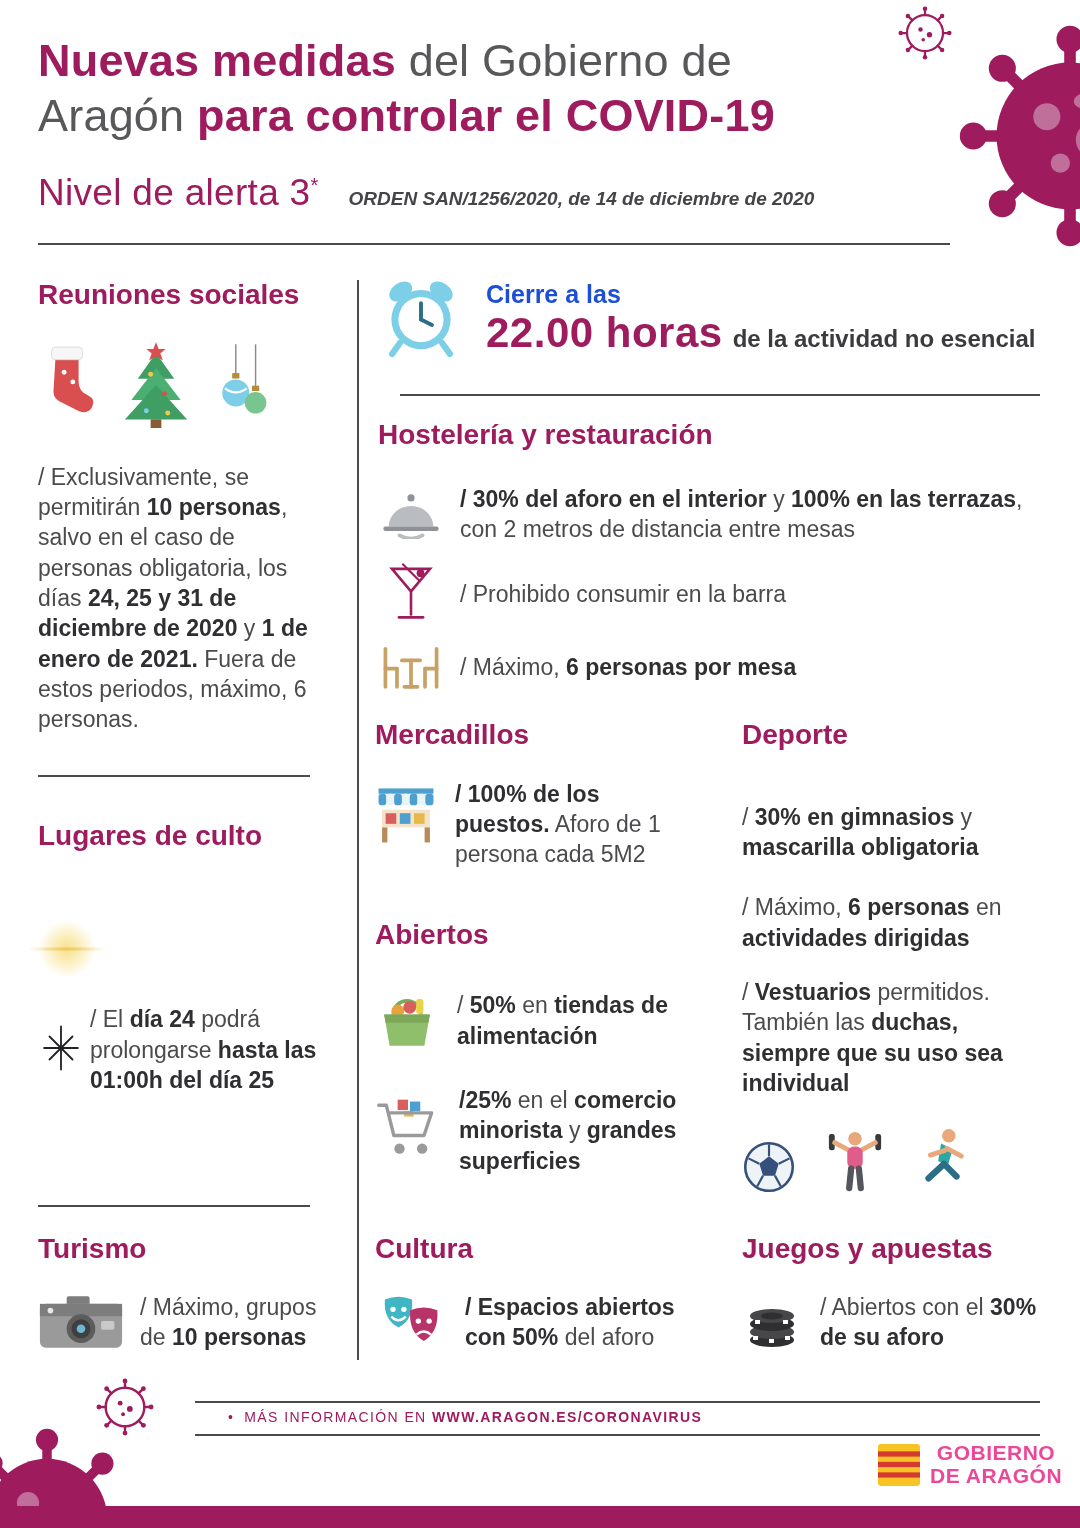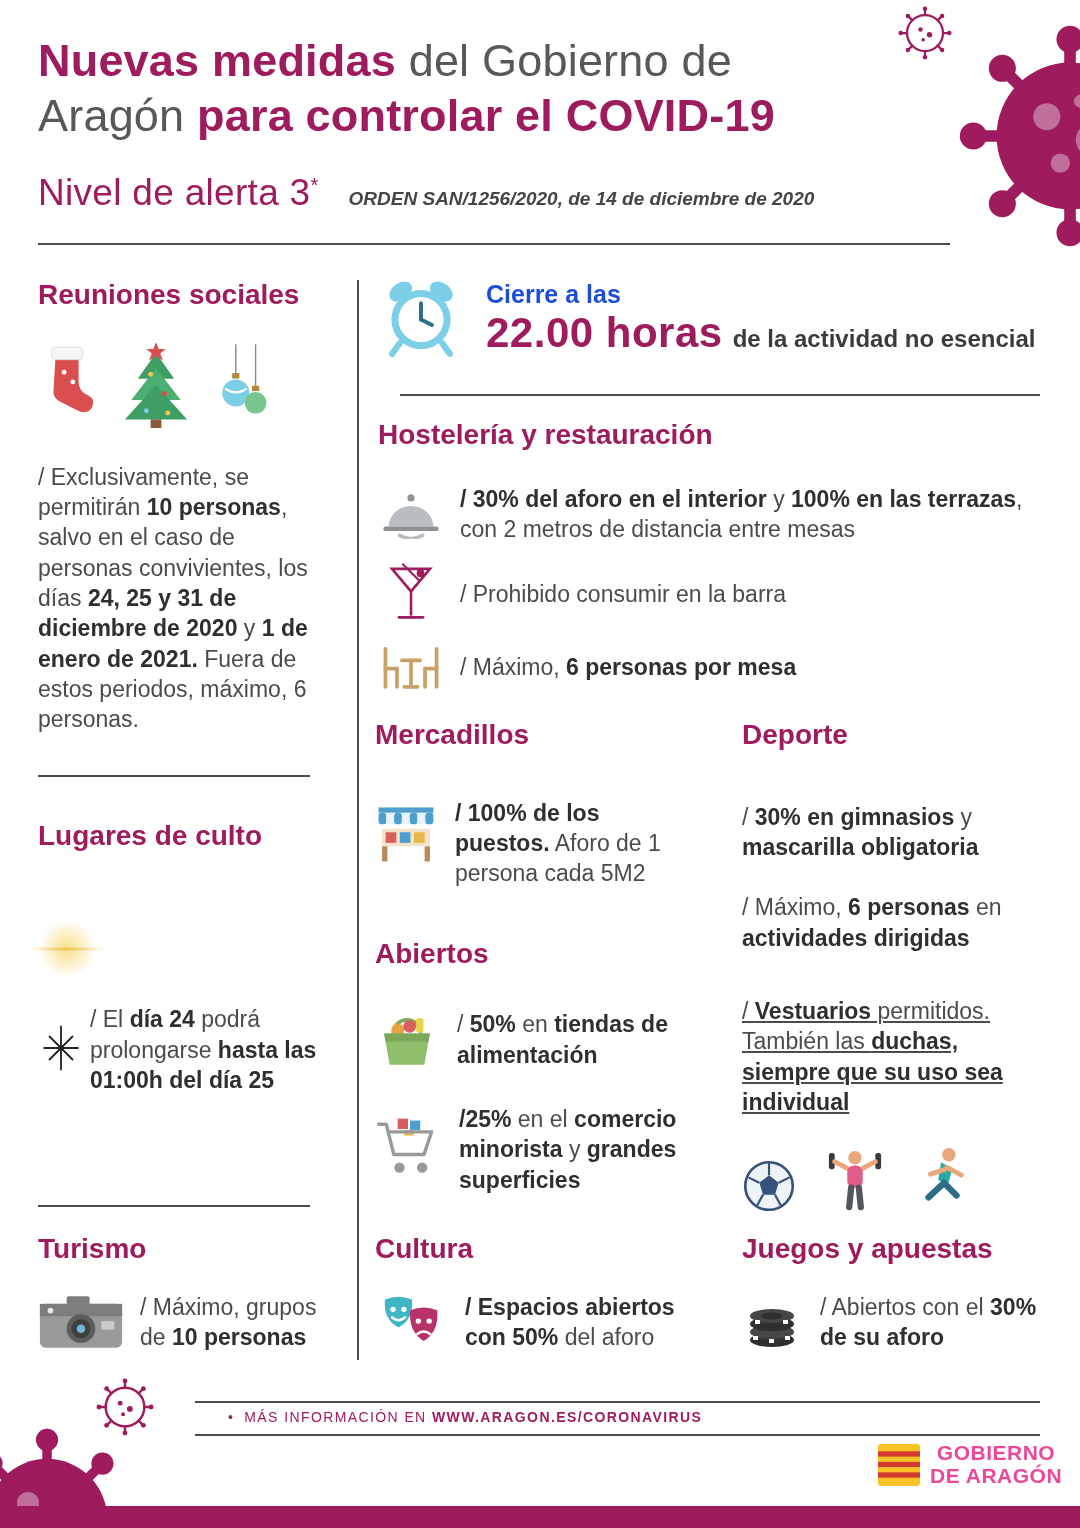--- a/index.html
+++ b/index.html
@@ -177,21 +177,21 @@
         <line x1="22" y1="0" x2="22" y2="36" stroke="#8a8a8a" stroke-width="1.6"></line>
         <line x1="44" y1="0" x2="44" y2="50" stroke="#8a8a8a" stroke-width="1.6"></line>
         <rect x="18" y="32" width="8" height="6" fill="#b58a3a"></rect>
         <circle cx="22" cy="54" r="15" fill="#7ccfe6"></circle>
         <path d="M10 49 q12 9 24 0" stroke="#ffffff" stroke-width="2.4" fill="none"></path>
         <rect x="40" y="46" width="8" height="6" fill="#b58a3a"></rect>
         <circle cx="44" cy="65" r="12" fill="#79c58f"></circle>
       </svg>
     </div>
 
-    <p class="body-text" style="margin-top:30px;"><span>/ Exclusivamente, se permitirán </span><b>10 personas</b><span>, salvo en el caso de personas convivientes, los días </span><b>24, 25 y 31 de diciembre de 2020</b><span> y </span><b>1 de enero de 2021.</b><span> Fuera de estos periodos, máximo, 6 personas.</span></p>
+    <p class="body-text" style="margin-top:30px;"><span>/ Exclusivamente, se permitirán </span><b>10 personas</b><span>, salvo en el caso de personas obligatoria, los días </span><b>24, 25 y 31 de diciembre de 2020</b><span> y </span><b>1 de enero de 2021.</b><span> Fuera de estos periodos, máximo, 6 personas.</span></p>
 
     <div class="rule" style="width:272px; margin-top:40px;"></div>
 
     <div class="section-title" style="margin-top:42px;">Lugares de culto</div>
 
     <div class="flexrow" style="margin-top:38px; gap:10px; align-items:flex-start;">
       <div class="icon-box glow-icon" style="margin-top:30px;"></div>
     </div>
 
     <div class="flexrow" style="margin-top:26px; gap:6px; align-items:flex-start;">
@@ -288,21 +288,21 @@
             <line x1="57" y1="32" x2="57" y2="54"></line>
         </g>
       </svg>
       <p class="body-text itext"><span>/ Máximo, </span><b>6 personas por mesa</b></p>
     </div>
   </section>
 
   <section class="col-mid">
     <div class="section-title">Mercadillos</div>
 
-    <div class="flexrow" style="margin-top:46px; gap:18px; align-items:flex-start;">
+    <div class="flexrow" style="margin-top:27px; gap:18px; align-items:flex-start;">
       <svg width="62" height="60" viewBox="0 0 70 66" class="icon-box" style="margin-top:6px;">
         <rect x="4" y="3" width="62" height="6" fill="#4d9fd0"></rect>
         <rect x="4" y="9" width="8.8" height="13" rx="3.5" fill="#4d9fd0"></rect>
           <rect x="12.8" y="9" width="8.8" height="13" rx="3.5" fill="#e9f3fa"></rect>
           <rect x="21.6" y="9" width="8.8" height="13" rx="3.5" fill="#4d9fd0"></rect>
           <rect x="30.4" y="9" width="8.8" height="13" rx="3.5" fill="#e9f3fa"></rect>
           <rect x="39.2" y="9" width="8.8" height="13" rx="3.5" fill="#4d9fd0"></rect>
           <rect x="48" y="9" width="8.8" height="13" rx="3.5" fill="#e9f3fa"></rect>
           <rect x="56.8" y="9" width="9.2" height="13" rx="3.5" fill="#4d9fd0"></rect>
         <rect x="8" y="27" width="54" height="20" fill="#f3e3c8"></rect>
@@ -342,21 +342,21 @@
     </div>
   </section>
 
   <section class="col-right">
     <div class="section-title">Deporte</div>
 
     <p class="body-text" style="margin-top:50px;"><span>/ </span><b>30% en gimnasios</b><span> y </span><b>mascarilla obligatoria</b></p>
 
     <p class="body-text" style="margin-top:30px;"><span>/ Máximo, </span><b>6 personas</b><span> en </span><b>actividades dirigidas</b></p>
 
-    <p class="body-text" style="margin-top:43px;text-decoration:underline;"><span>/ </span><b>Vestuarios</b><span> permitidos. También las </span><b>duchas, siempre que su uso sea individual</b></p>
+    <p class="body-text" style="margin-top:24px;"><span>/ </span><b>Vestuarios</b><span> permitidos. También las </span><b>duchas, siempre que su uso sea individual</b></p>
 
     <div class="sports-row">
       <svg width="54" height="54" viewBox="0 0 50 50">
         <circle cx="25" cy="25" r="22" fill="#eef3f8" stroke="#35507a" stroke-width="2.4"></circle>
         <polygon points="25,15 34,22 30.5,33 19.5,33 16,22" fill="#35507a"></polygon>
         <g stroke="#35507a" stroke-width="2">
           <line x1="25" y1="15" x2="25" y2="4"></line>
             <line x1="34" y1="22" x2="44" y2="17"></line>
             <line x1="30.5" y1="33" x2="36" y2="43"></line>
             <line x1="19.5" y1="33" x2="14" y2="43"></line>

